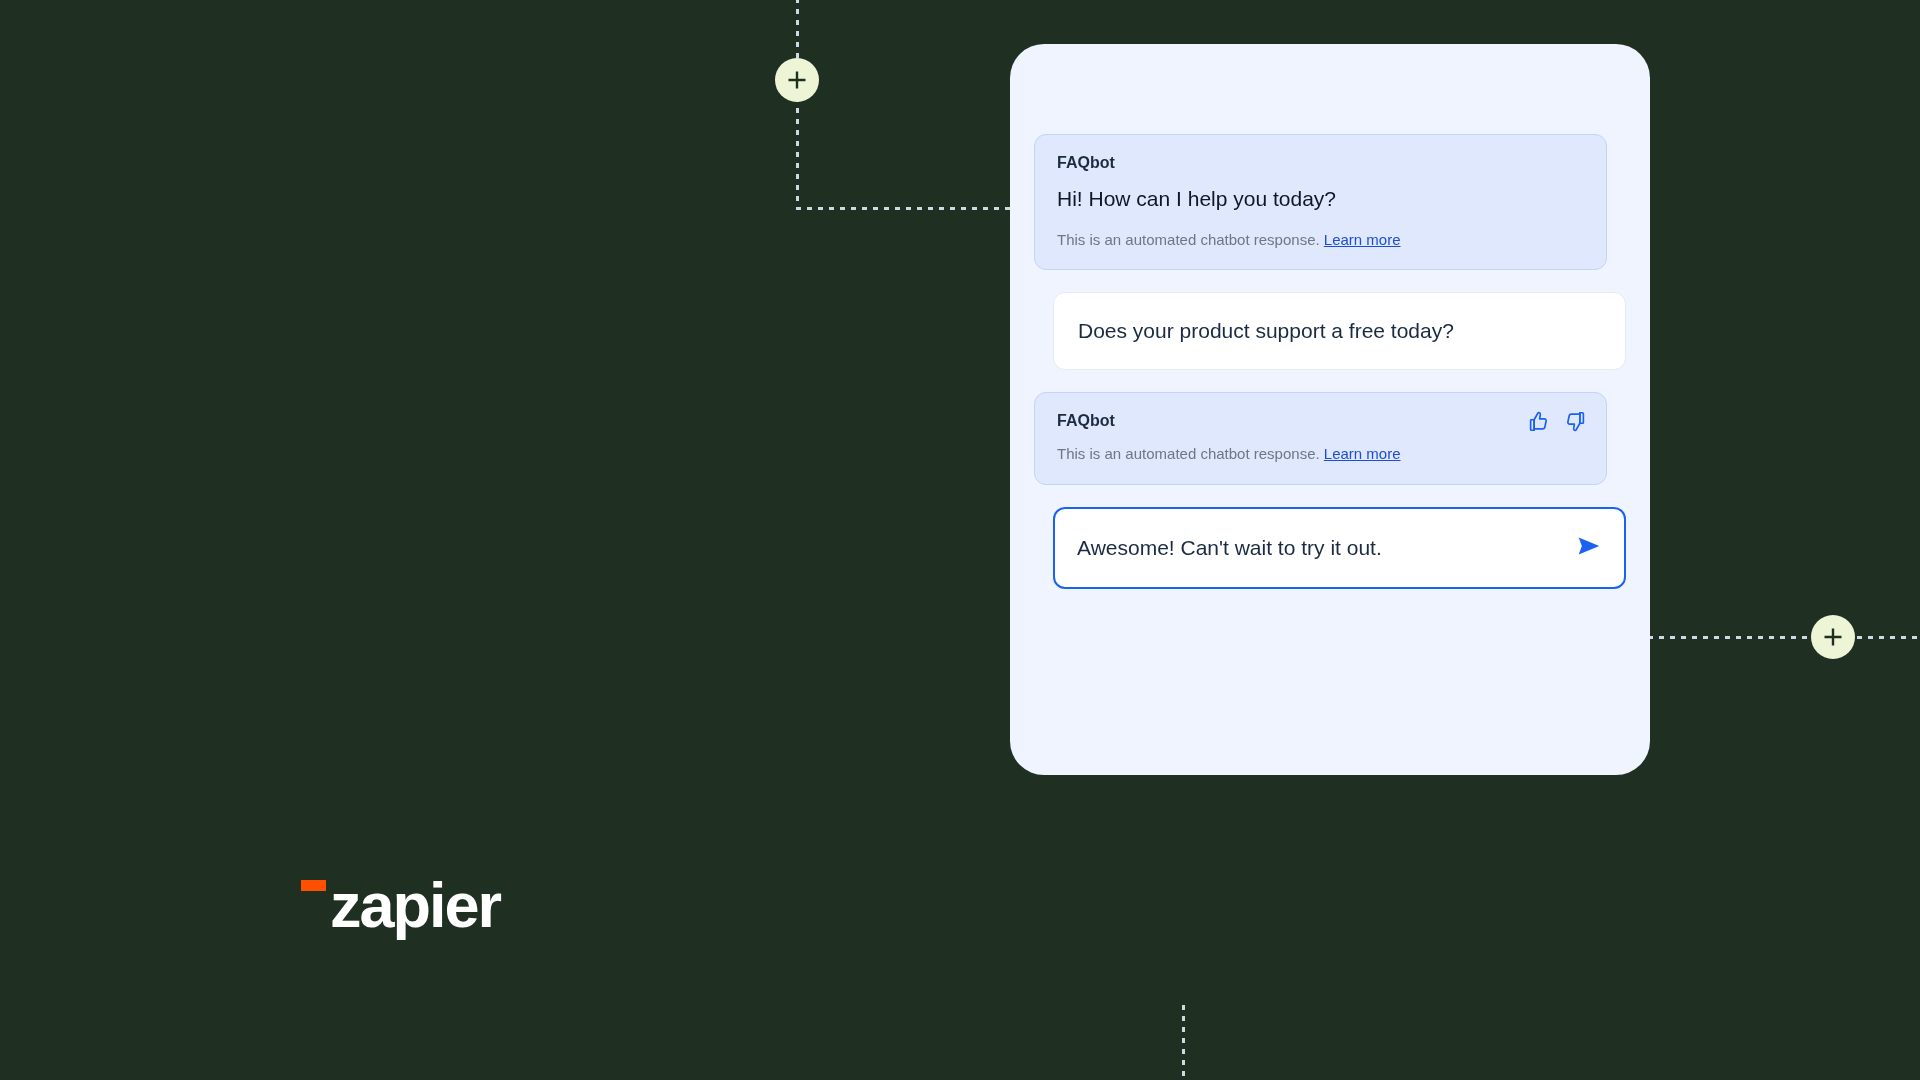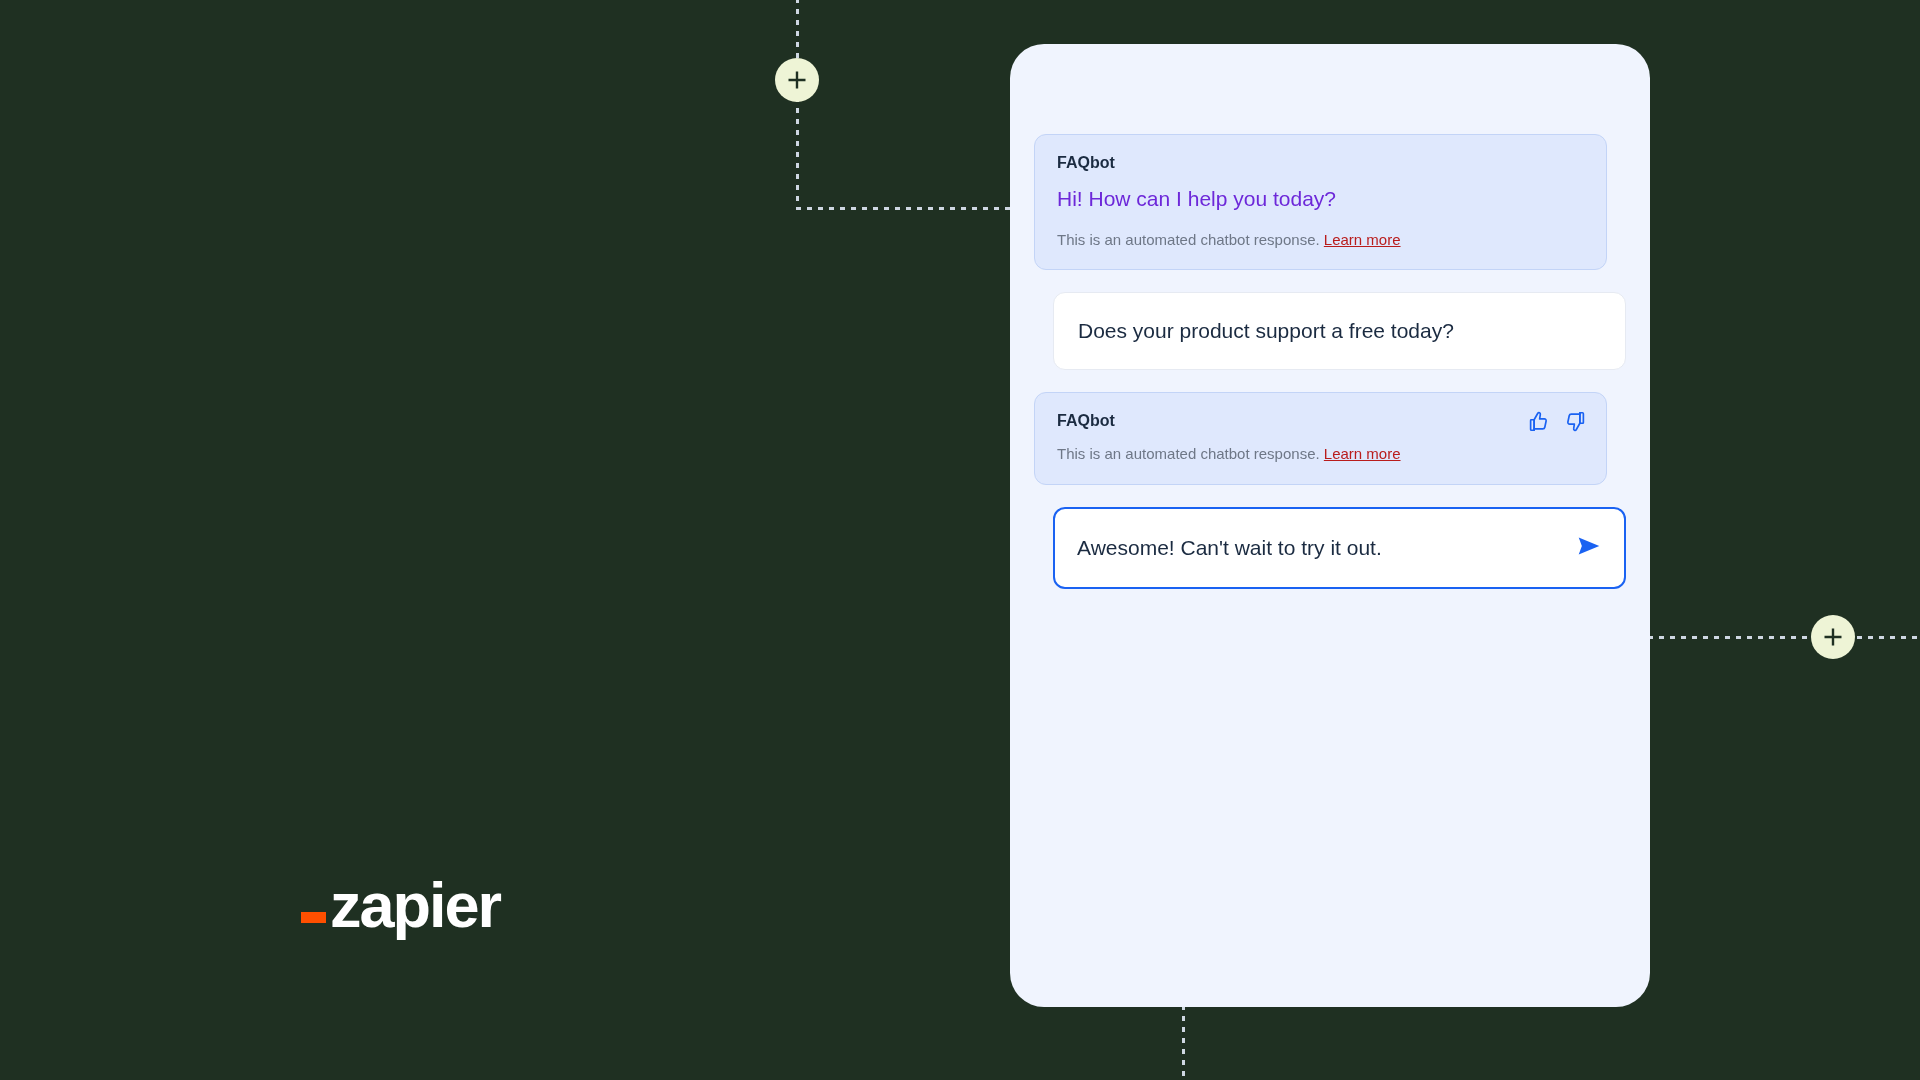--- a/index.html
+++ b/index.html
@@ -50,21 +50,21 @@
 
   #plus-top   { left: 775px;  top: 58px; }
   #plus-right { left: 1811px; top: 615px; }
 
   
   #zapier-logo {
     position: absolute;
     left: 301px;
     top: 880px;
     display: flex;
-    align-items: flex-end;
+    align-items: flex-start;
     gap: 4px;
   }
   #zapier-logo .dash {
     width: 25px;
     height: 11px;
     background: #FF4F00;
     margin-bottom: 9px;
   }
   #zapier-logo .word {
     color: #FFFFFF;
@@ -73,21 +73,21 @@
     letter-spacing: -2px;
     line-height: 0.82;
   }
 
   
   #chat-card {
     position: absolute;
     left: 1010px;
     top: 44px;
     width: 640px;
-    height: 963px;
+    height: 731px;
     background: #F0F4FE;
     border-radius: 34px;
     padding: 90px 24px 0 24px;
   }
 
   .msg-row { display: flex; margin-bottom: 22px; }
   .msg-row.left  { justify-content: flex-start; }
   .msg-row.right { justify-content: flex-end; }
 
   .bot-bubble {
@@ -101,32 +101,32 @@
 
   .bot-name {
     font-size: 16px;
     font-weight: 700;
     color: #1B2B41;
     margin-bottom: 14px;
   }
 
   .bot-text {
     font-size: 21px;
-    color: #6d28d9;
+    color: #0f172a;
     line-height: 1.28;
     margin-bottom: 17px;
   }
 
   .bot-note {
     font-size: 15px;
     color: #6E7787;
     line-height: 1.3;
   }
   .bot-note a {
-    color: #b91c1c;
+    color: #1d4ed8;
     text-decoration: underline;
     cursor: pointer;
   }
 
   .feedback {
     position: absolute;
     top: 18px;
     right: 20px;
     display: flex;
     gap: 16px;

